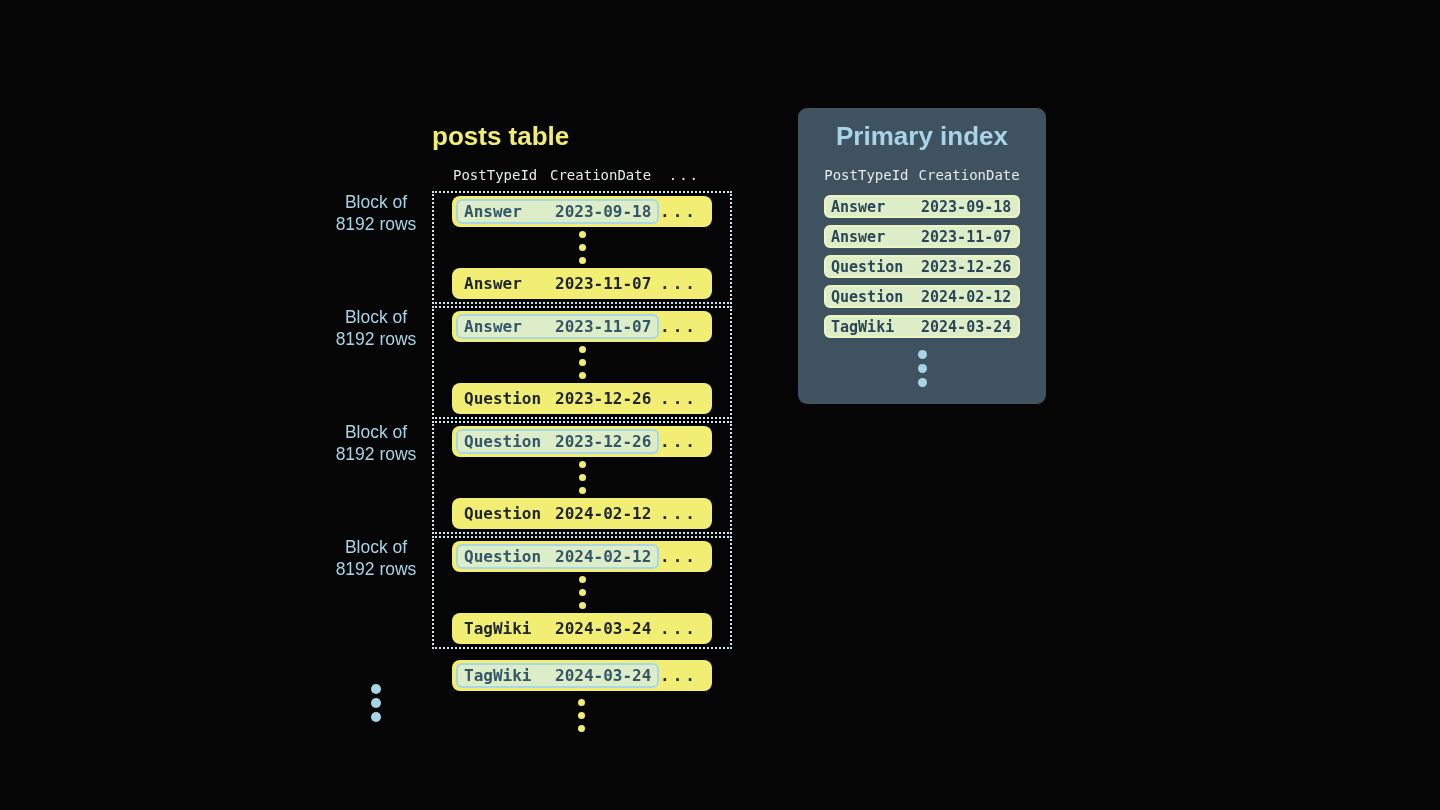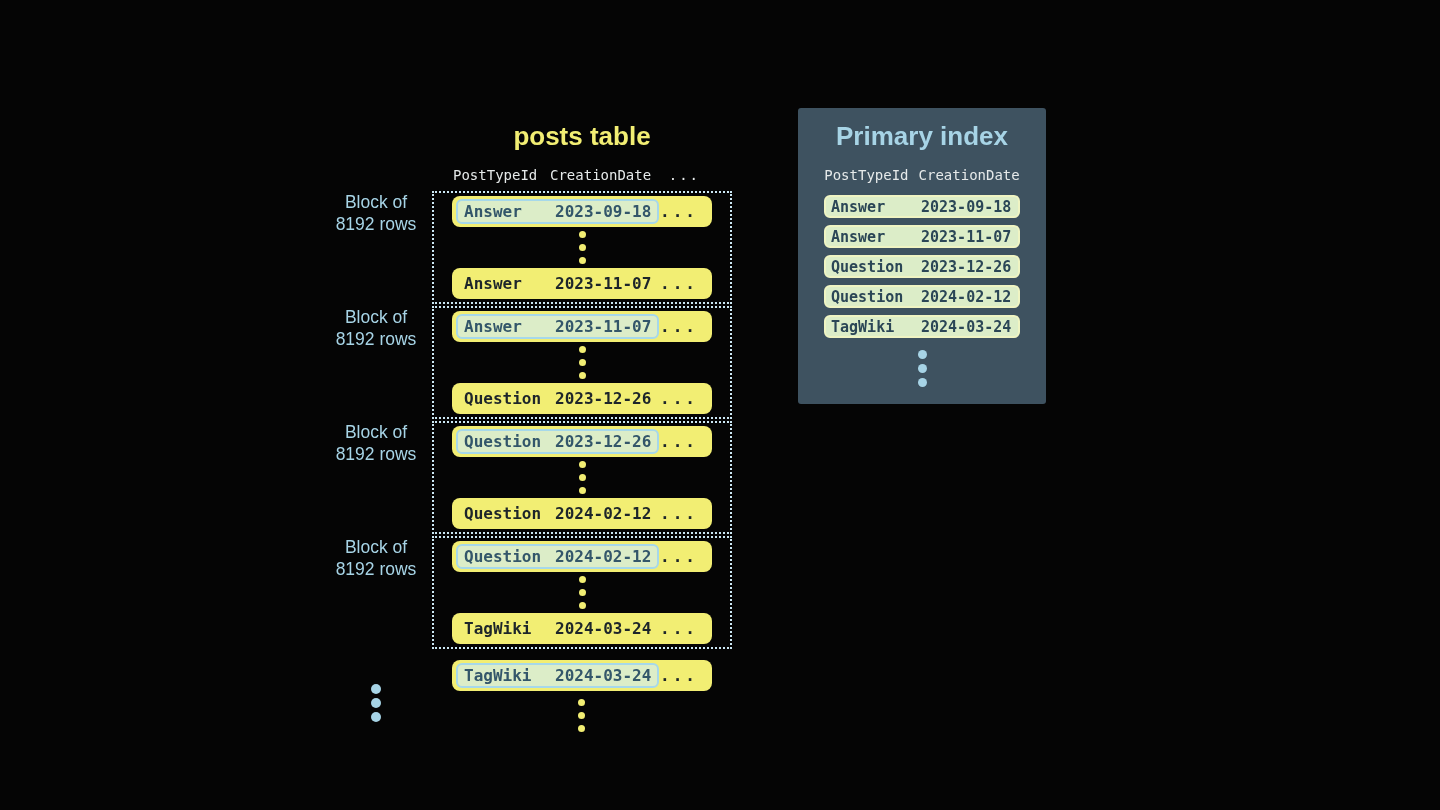--- a/index.html
+++ b/index.html
@@ -22,21 +22,21 @@
     position:relative;
     width:1440px;height:810px;
     background:var(--background);
     overflow:hidden;
     font-family:"Liberation Sans", sans-serif;
   }
 
   
   .posts-title{
     position:absolute;left:432px;top:121px;width:300px;
-    text-align:center;font-size:26px;font-weight:600;
+    text-align:left;font-size:26px;font-weight:600;
     color:var(--accent-yellow);
   }
   .posts-header{
     position:absolute;left:432px;top:165px;width:300px;height:20px;
     display:flex;align-items:center;padding-left:21px;
     font-family:"DejaVu Sans Mono", monospace;font-size:14px;
     color:var(--header-text);
   }
   .posts-header .col1{width:97px;}
   .posts-header .col3{margin-left:auto;margin-right:32px;letter-spacing:2px;}
@@ -83,21 +83,21 @@
   .label-3{top:421px;}
   .label-4{top:536px;}
 
   .overflow-row{position:absolute;left:452px;top:660px;}
   .posts-trailing-dots{position:absolute;left:578px;top:699px;}
   .posts-left-dots{position:absolute;left:371px;top:684px;gap:4px;}
 
   
   .index-panel{
     position:absolute;left:798px;top:108px;width:248px;height:296px;
-    background:var(--panel-background);border-radius:3px;
+    background:var(--panel-background);border-radius:9px;
   }
   .index-title{
     margin-top:13px;text-align:center;
     font-size:26px;font-weight:600;color:var(--accent-blue);
   }
   .index-header{
     margin-top:15px;display:flex;justify-content:center;gap:10px;
     font-family:"DejaVu Sans Mono", monospace;font-size:14px;
     color:var(--header-text);
   }

